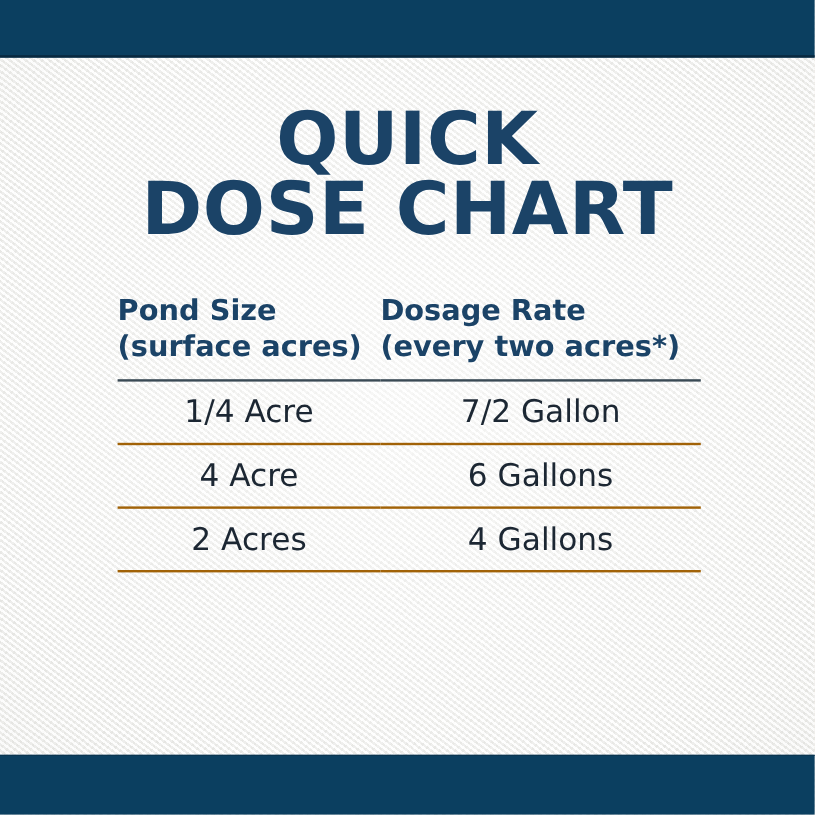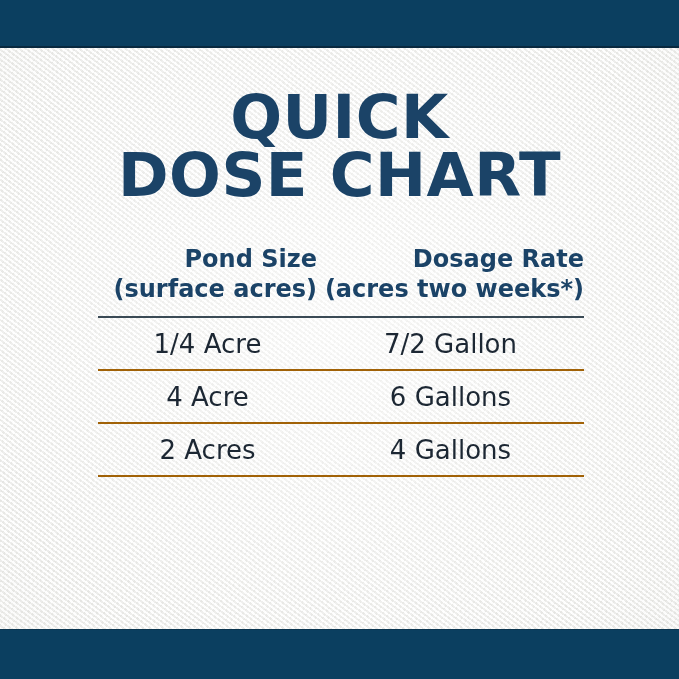--- a/index.html
+++ b/index.html
@@ -110,21 +110,21 @@
     top: 198px;
     width: 486px;
     border-collapse: collapse;
     table-layout: fixed;
   }
   .dose-table col.c-left  { width: 219px; }
   .dose-table col.c-right { width: 267px; }
 
   .dose-table th {
     padding: 0 0 12px 0;
-    text-align: right;
+    text-align: left;
     vertical-align: bottom;
     color: #1b4367;
     font-family: "DejaVu Sans", sans-serif;
     font-weight: bold;
     font-size: 24px;
     line-height: 30px;
     border-bottom: 2px solid #3a4a55;
     text-shadow: 0 1px 0 rgba(255,255,255,0.5);
   }
   .th-main  { display: block; white-space: nowrap; }
@@ -169,21 +169,21 @@
         <col class="c-right">
       </colgroup>
       <thead>
         <tr>
           <th>
             <span class="th-main">Pond Size</span>
             <span class="th-sub">(surface acres)</span>
           </th>
           <th>
             <span class="th-main">Dosage Rate</span>
-            <span class="th-sub">(acres two weeks*)</span>
+            <span class="th-sub">(every two acres*)</span>
           </th>
         </tr>
       </thead>
       <tbody>
         <tr>
           <td>1/4 Acre</td>
           <td>7/2 Gallon</td>
         </tr>
         <tr>
           <td>4 Acre</td>

